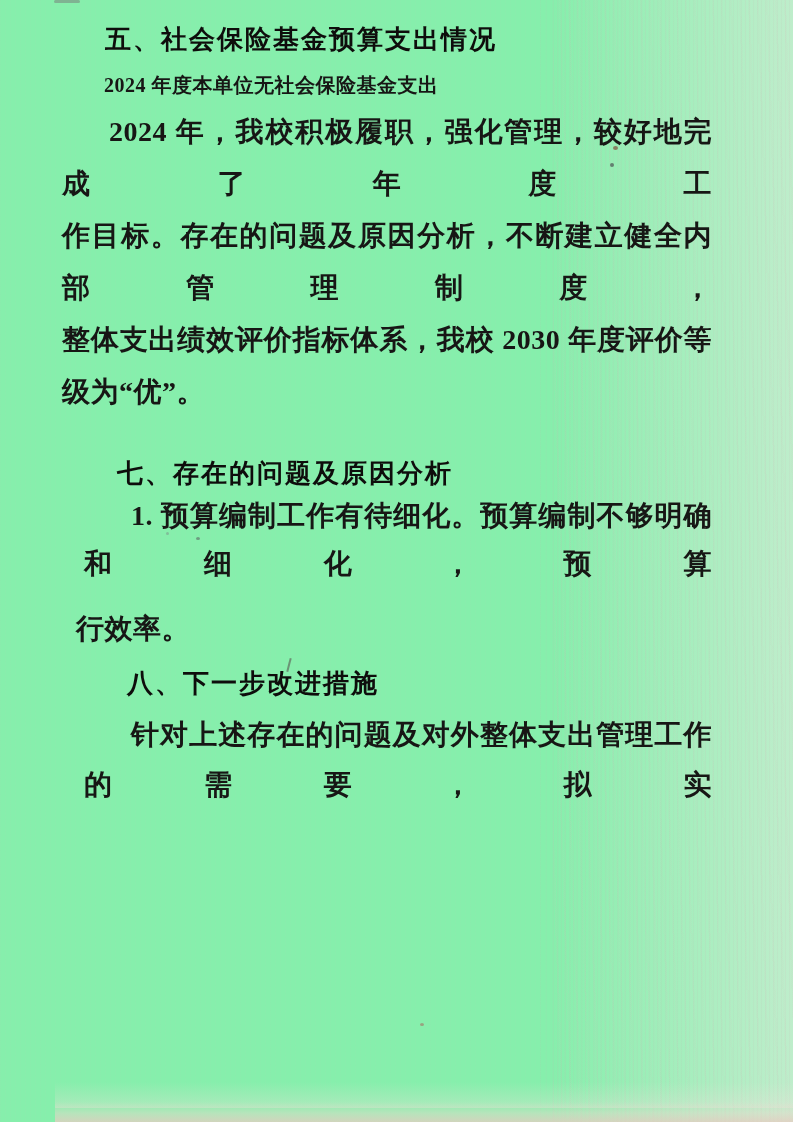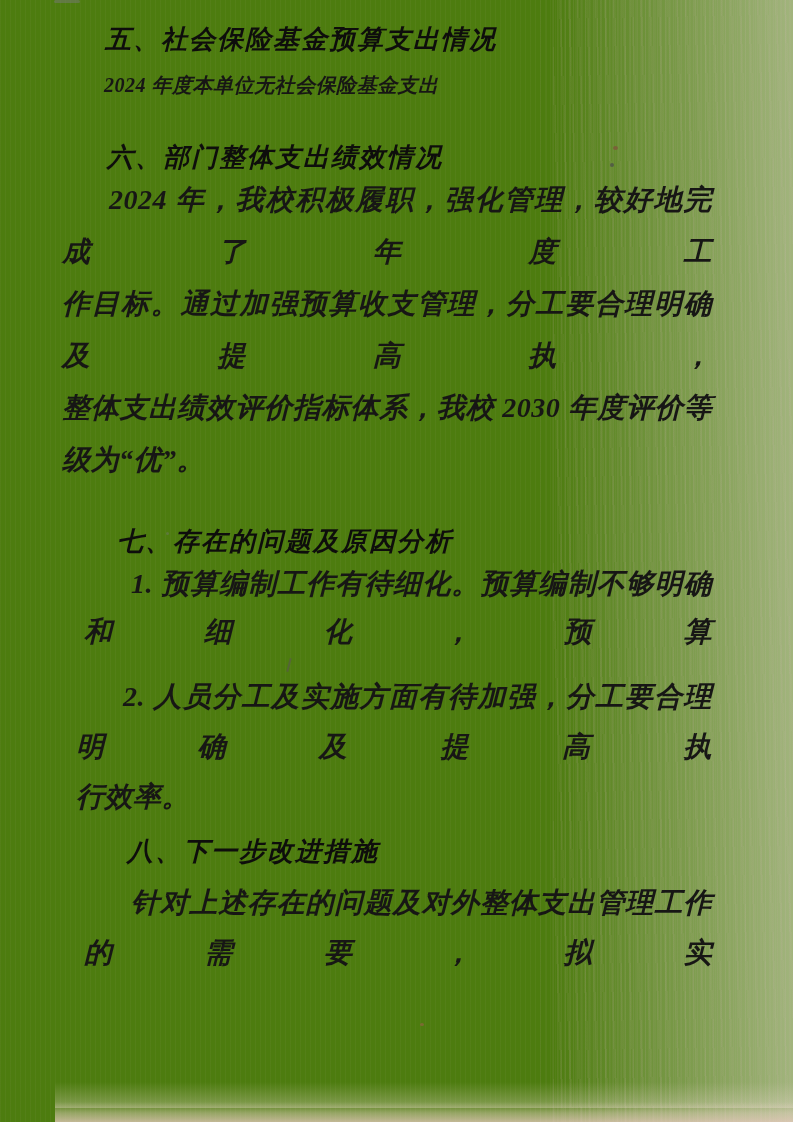--- a/index.html
+++ b/index.html
@@ -4,24 +4,23 @@
 <style>
   html, body {
     margin: 0;
     padding: 0;
     background: #ffffff;
   }
   .page {
     position: relative;
     width: 793px;
     height: 1122px;
-    background: #4d7c0f;
+    background: #86efac;
     overflow: hidden;
     font-family: "Liberation Serif", "DejaVu Serif", serif;
-    font-style: italic;
   }
   
   .streaks-soft {
     position: absolute;
     inset: 0;
     background:
       repeating-linear-gradient(90deg,
         rgba(205,180,185,0.05) 0px, rgba(205,180,185,0.05) 1px,
         rgba(255,255,255,0) 1px, rgba(255,255,255,0) 5px);
     pointer-events: none;
@@ -139,40 +138,36 @@
   <div class="content">
 
     <div class="block heading b0">
       <span class="line first">五、社会保险基金预算支出情况</span>
     </div>
 
     <div class="block para b1">
       <span class="line first last">2024 年度本单位无社会保险基金支出</span>
     </div>
 
-    <div class="block heading b2">
-      <span class="line first">六、部门整体支出绩效情况</span>
-    </div>
 
     <div class="block para b3">
       <span class="line first">2024 年，我校积极履职，强化管理，较好地完成了年度工</span>
-      <span class="line">作目标。通过加强预算收支管理，分工要合理明确及提高执，</span>
+      <span class="line">作目标。存在的问题及原因分析，不断建立健全内部管理制度，</span>
       <span class="line last">整体支出绩效评价指标体系，我校 2030 年度评价等级为“优”。</span>
     </div>
 
     <div class="block heading b4">
       <span class="line first">七、存在的问题及原因分析</span>
     </div>
 
     <div class="block para b5">
       <span class="line first">1. 预算编制工作有待细化。预算编制不够明确和细化，预算</span>
     </div>
 
     <div class="block para b6">
-      <span class="line first">2. 人员分工及实施方面有待加强，分工要合理明确及提高执</span>
       <span class="line last">行效率。</span>
     </div>
 
     <div class="block heading b7">
       <span class="line first">八、下一步改进措施</span>
     </div>
 
     <div class="block para b8">
       <span class="line first">针对上述存在的问题及对外整体支出管理工作的需要，拟实</span>
 

